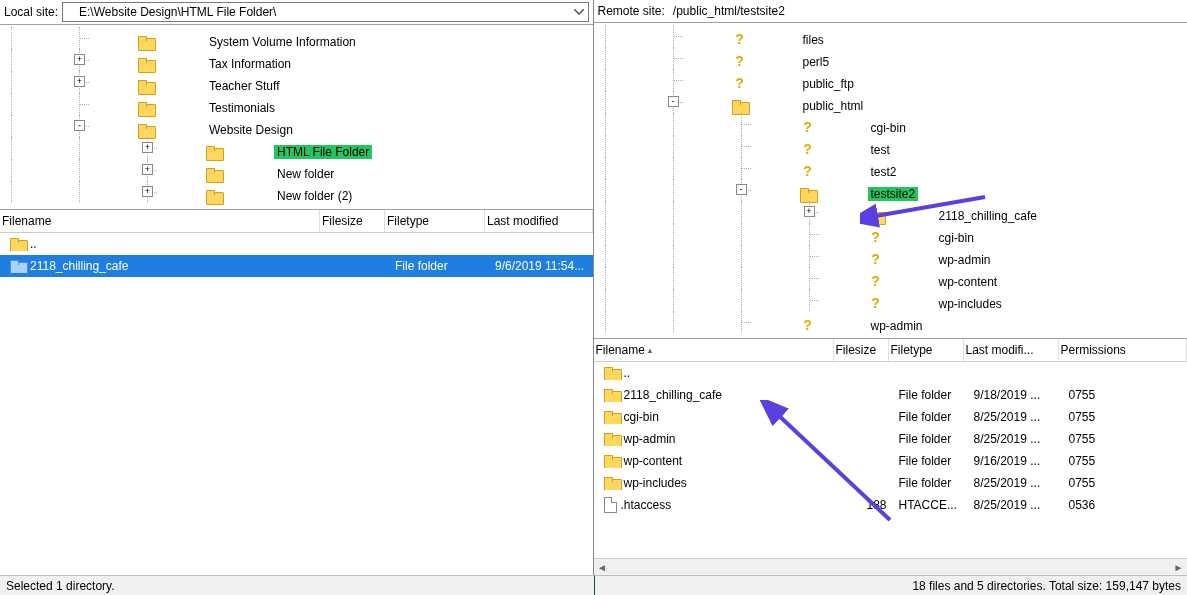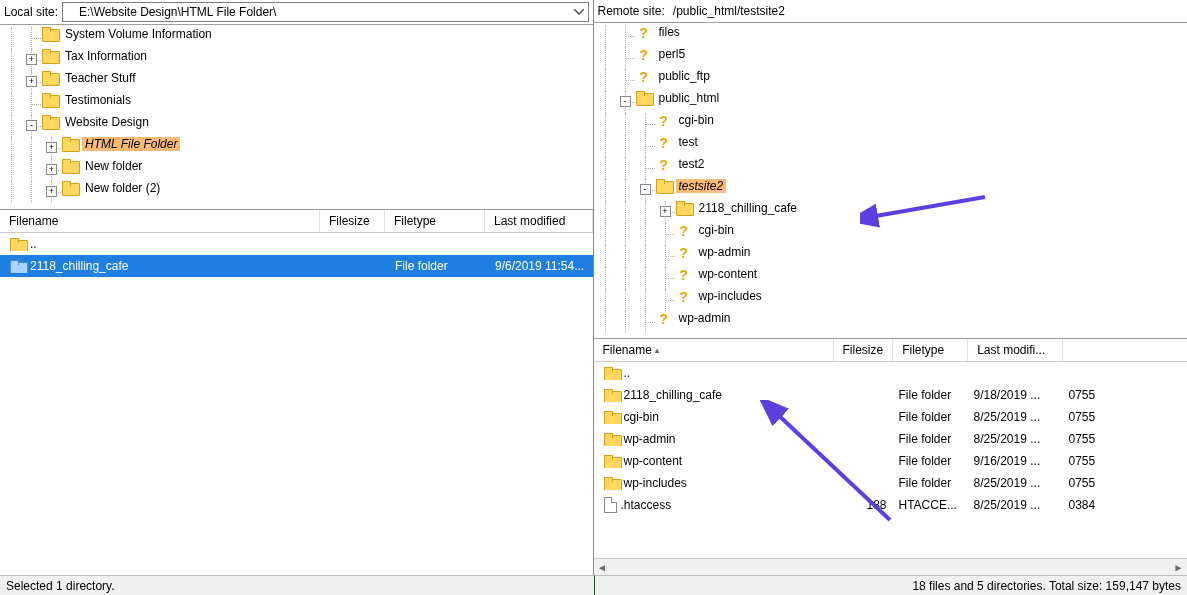--- a/index.html
+++ b/index.html
@@ -69,23 +69,24 @@
   }
   .tree-scroll {
     position: absolute; inset:0;
     overflow-y: scroll;
   }
   .tree {
     padding: 2px 0 2px 2px;
   }
   .tree-row {
     display: flex;
-    align-items: flex-start;
+    align-items: flex-end;
     height: 22px;
     white-space: nowrap;
+    gap: 48px;
   }
   .indent { display:inline-block; width:20px; height:22px; position:relative; flex:0 0 auto;}
   .indent .vline { position:absolute; left:9px; top:0; bottom:0; border-left:1px dotted #b0b0b0; }
   .indent .hline { position:absolute; left:9px; top:11px; width:10px; border-top:1px dotted #b0b0b0; }
   .expander {
     width:11px;height:11px;border:1px solid #888;background:#fff;
     font-size:9px;line-height:9px;text-align:center;color:#000;
     position:absolute;left:4px;top:5px;cursor:pointer;
   }
   .folder-icon {
@@ -105,29 +106,29 @@
     width:16px;height:16px;flex:0 0 auto;margin-right:4px;
     display:flex;align-items:center;justify-content:center;
     color:#e6a800;font-weight:bold;font-size:14px;
   }
   .file-icon {
     width:13px;height:16px;flex:0 0 auto;margin-right:4px;
     border:1px solid #888;background:#fff;position:relative;
   }
   .file-icon::after{content:"";position:absolute;right:-1px;top:-1px;width:5px;height:5px;background:#fff;border-left:1px solid #888;border-bottom:1px solid #888;}
   .tree-label { padding:0 3px; }
-  .tree-label.hl { background:#fdba74;font-style:italic; }
+  .tree-label.hl { background:#22c55e; }
   
   .list-header {
     display:flex;
     border-bottom:1px solid #ccc;
     background:#fff;
   }
   .list-header .col {
-    padding:4px 9px;
+    padding:4px 2px;
     border-right:1px solid #e0e0e0;
     position:relative;
     white-space:nowrap;
     display:flex;align-items:center;gap:3px;
   }
   .sort-arrow { font-size:9px;color:#666; }
   
   .list-body { flex:1; overflow:auto; position:relative;}
   .list-row {
     display:flex;
@@ -550,20 +551,23 @@
         </div>
       <div class="col rem-c2">
           <span>Filesize</span>
         </div>
       <div class="col rem-c3">
           <span>Filetype</span>
         </div>
       <div class="col rem-c4">
           <span>Last modifi...</span>
         </div>
+      <div class="col rem-c5">
+          <span>Permissions</span>
+        </div>
     </div>
     <div class="list-body" id="remote-list">
         <div class="list-row">
           <div class="cell rem-c1" style="display: flex; align-items: center;">
             <span class="folder-icon"></span>
             <span>..</span>
           </div>
           <div class="cell rem-c2"></div>
           <div class="cell rem-c3"></div>
           <div class="cell rem-c4"></div>
@@ -620,21 +624,21 @@
           <div class="cell rem-c5">0755</div>
         </div>
         <div class="list-row">
           <div class="cell rem-c1" style="display: flex; align-items: center;">
             <span class="file-icon"></span>
             <span>.htaccess</span>
           </div>
           <div class="cell rem-c2">188</div>
           <div class="cell rem-c3">HTACCE...</div>
           <div class="cell rem-c4">8/25/2019 ...</div>
-          <div class="cell rem-c5">0384</div>
+          <div class="cell rem-c5">0536</div>
         </div>
       </div>
     <div class="hscroll">
       <div class="larr">◄</div>
       <div class="track"></div>
       <div class="rarr">►</div>
     </div>
   </div>
 </div>
 

